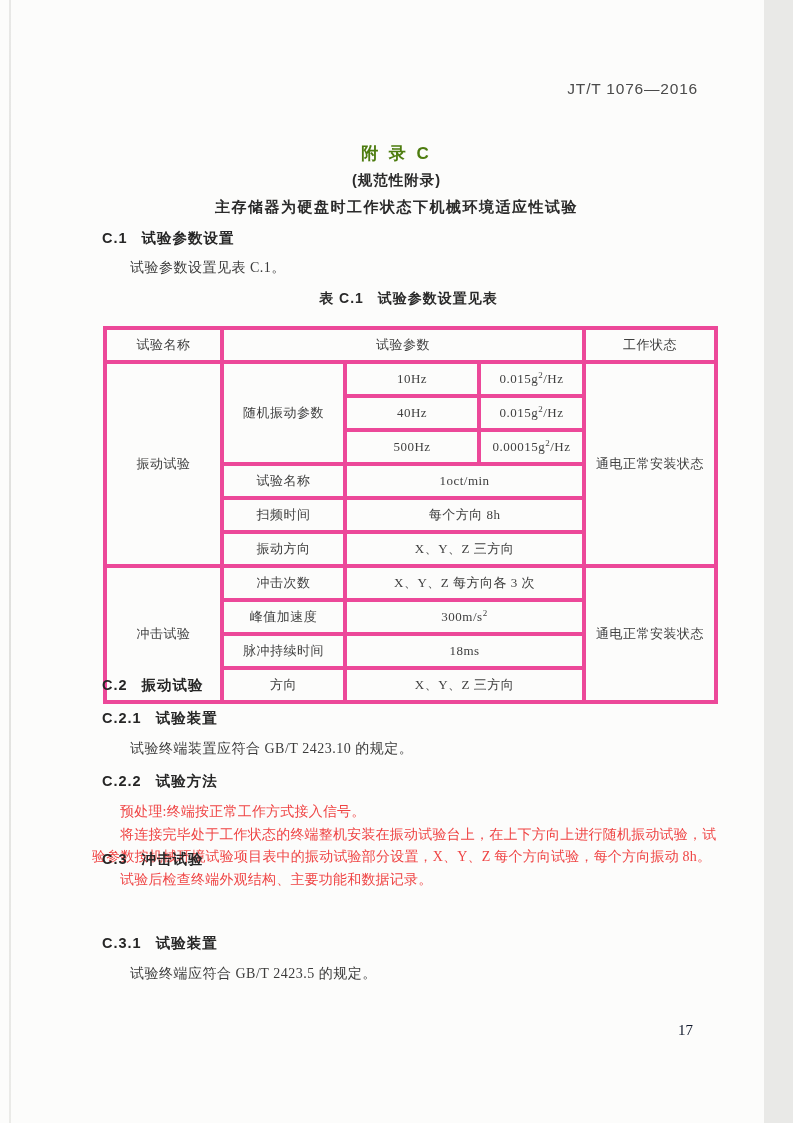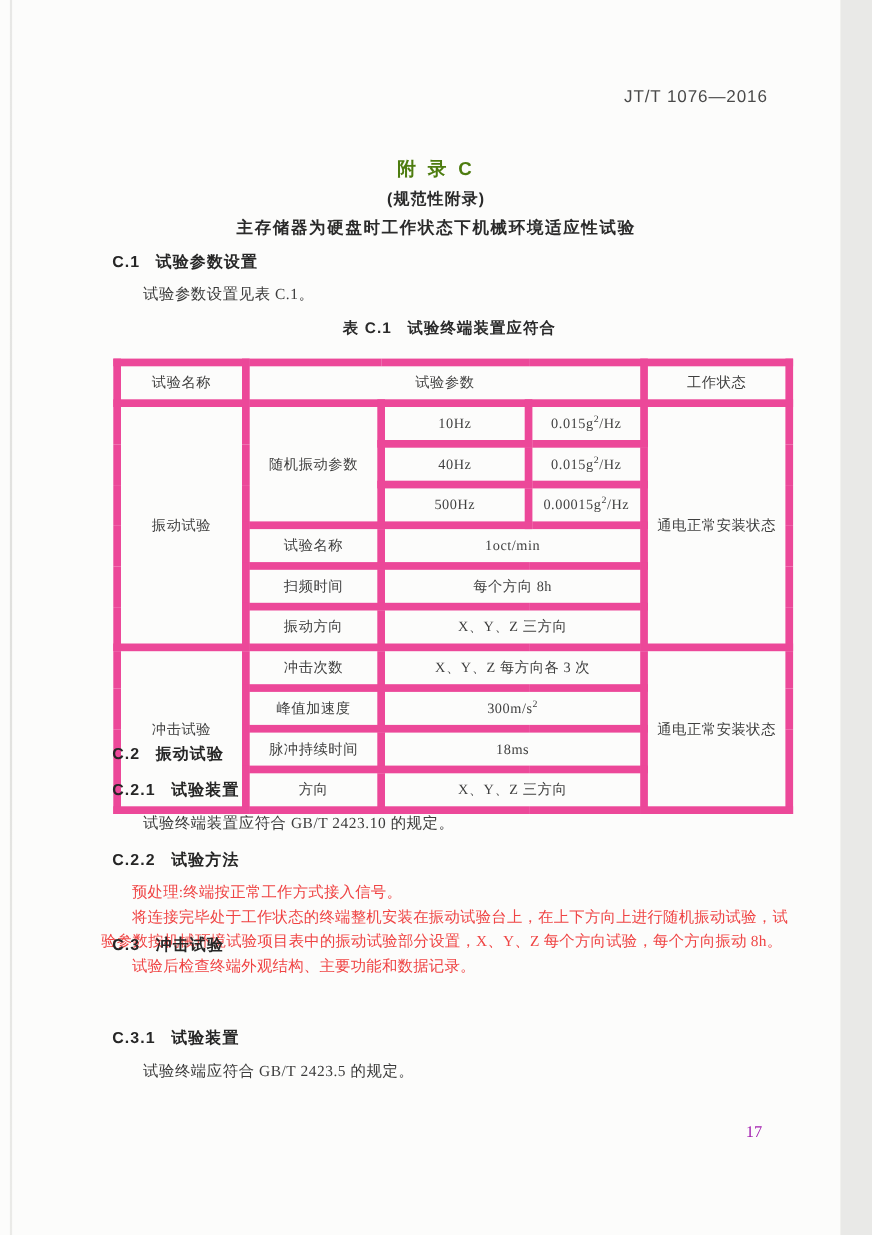--- a/index.html
+++ b/index.html
@@ -63,55 +63,55 @@
   }
   .table-caption .cap-label{margin-right:14px;}
   table.spec{
     position:absolute;top:326px;left:103px;
     border-collapse:collapse;table-layout:fixed;
     width:611px;
     font-size:13px;color:#3f3f3f;
     border:2px solid #6f6f6f;
   }
   table.spec td{
-    border:7px solid #ec4899;
+    border:4px solid #ec4899;
     text-align:center;vertical-align:middle;
     padding:0;height:30px;letter-spacing:.5px;
   }
   td.spread{letter-spacing:7px;padding-left:7px;}
   sup{font-size:9px;line-height:0;}
   .para-block{
     position:absolute;left:92px;top:801px;width:628px;
     font-size:14px;color:#ef4444;line-height:22.6px;letter-spacing:.2px;
   }
   .para-block p{margin:0;text-indent:2em;}
   .page-number{
     position:absolute;top:1022px;left:678px;
-    font-size:15px;color:#a21caf;
+    font-size:15px;color:#0f172a;
   }
 </style>
 </head>
 <body>
 
 <div class="page">
   <div class="scan-edge"></div>
 
   <div class="doc-number">JT/T 1076—2016</div>
 
   <div class="appendix-title">附 录 C</div>
   <div class="appendix-subtitle">(规范性附录)</div>
   <div class="appendix-name">主存储器为硬盘时工作状态下机械环境适应性试验</div>
 
   <div class="sec-heading" style="top:229px;">
     <span class="sec-num">C.1</span><span>试验参数设置</span>
   </div>
   <div class="body-line" style="top:259px;">试验参数设置见表 C.1。</div>
 
   <div class="table-caption">
-    <span class="cap-label">表 C.1</span><span>试验终端装置应符合</span>
+    <span class="cap-label">表 C.1</span><span>试验参数设置见表</span>
   </div>
 
   <table class="spec">
     <colgroup>
       <col style="width:117px">
         <col style="width:123px">
         <col style="width:134px">
         <col style="width:105px">
         <col style="width:132px">
     </colgroup>

